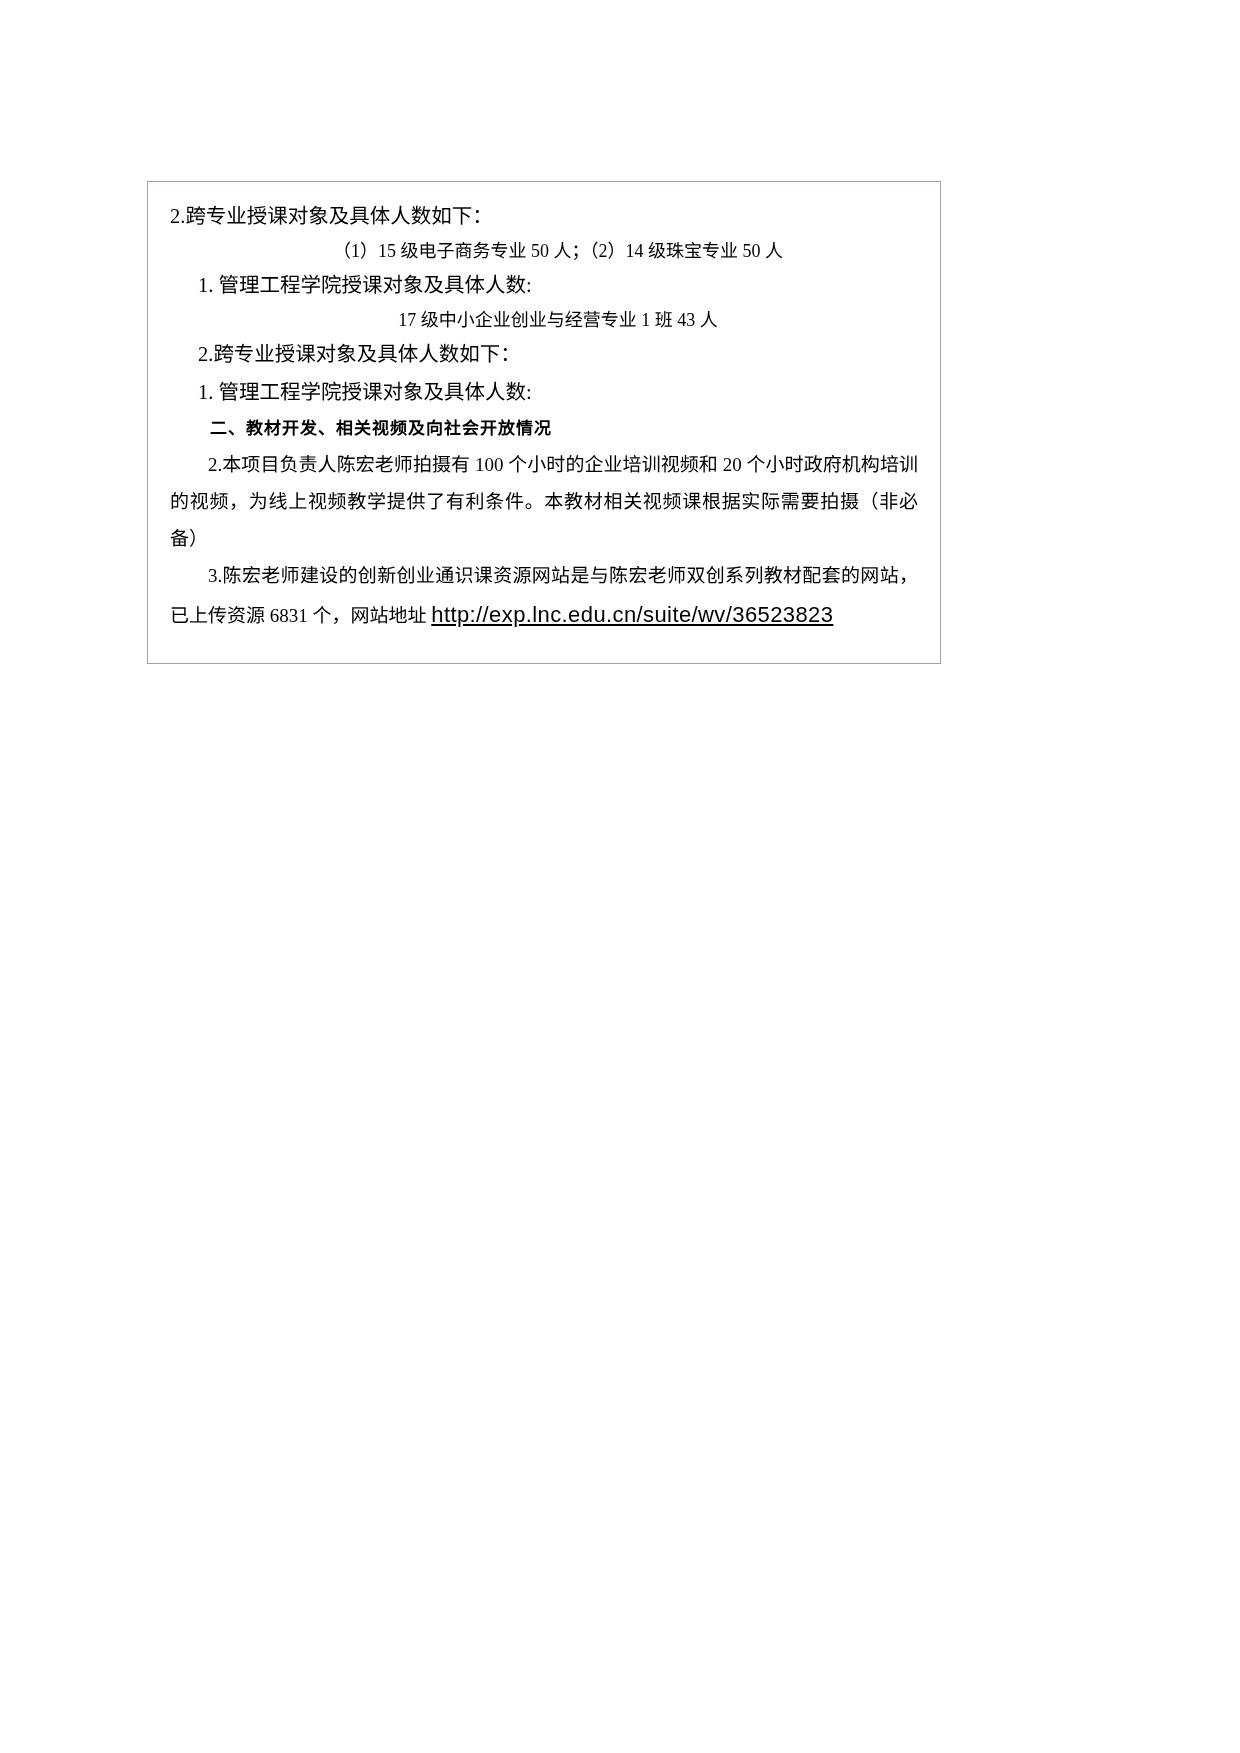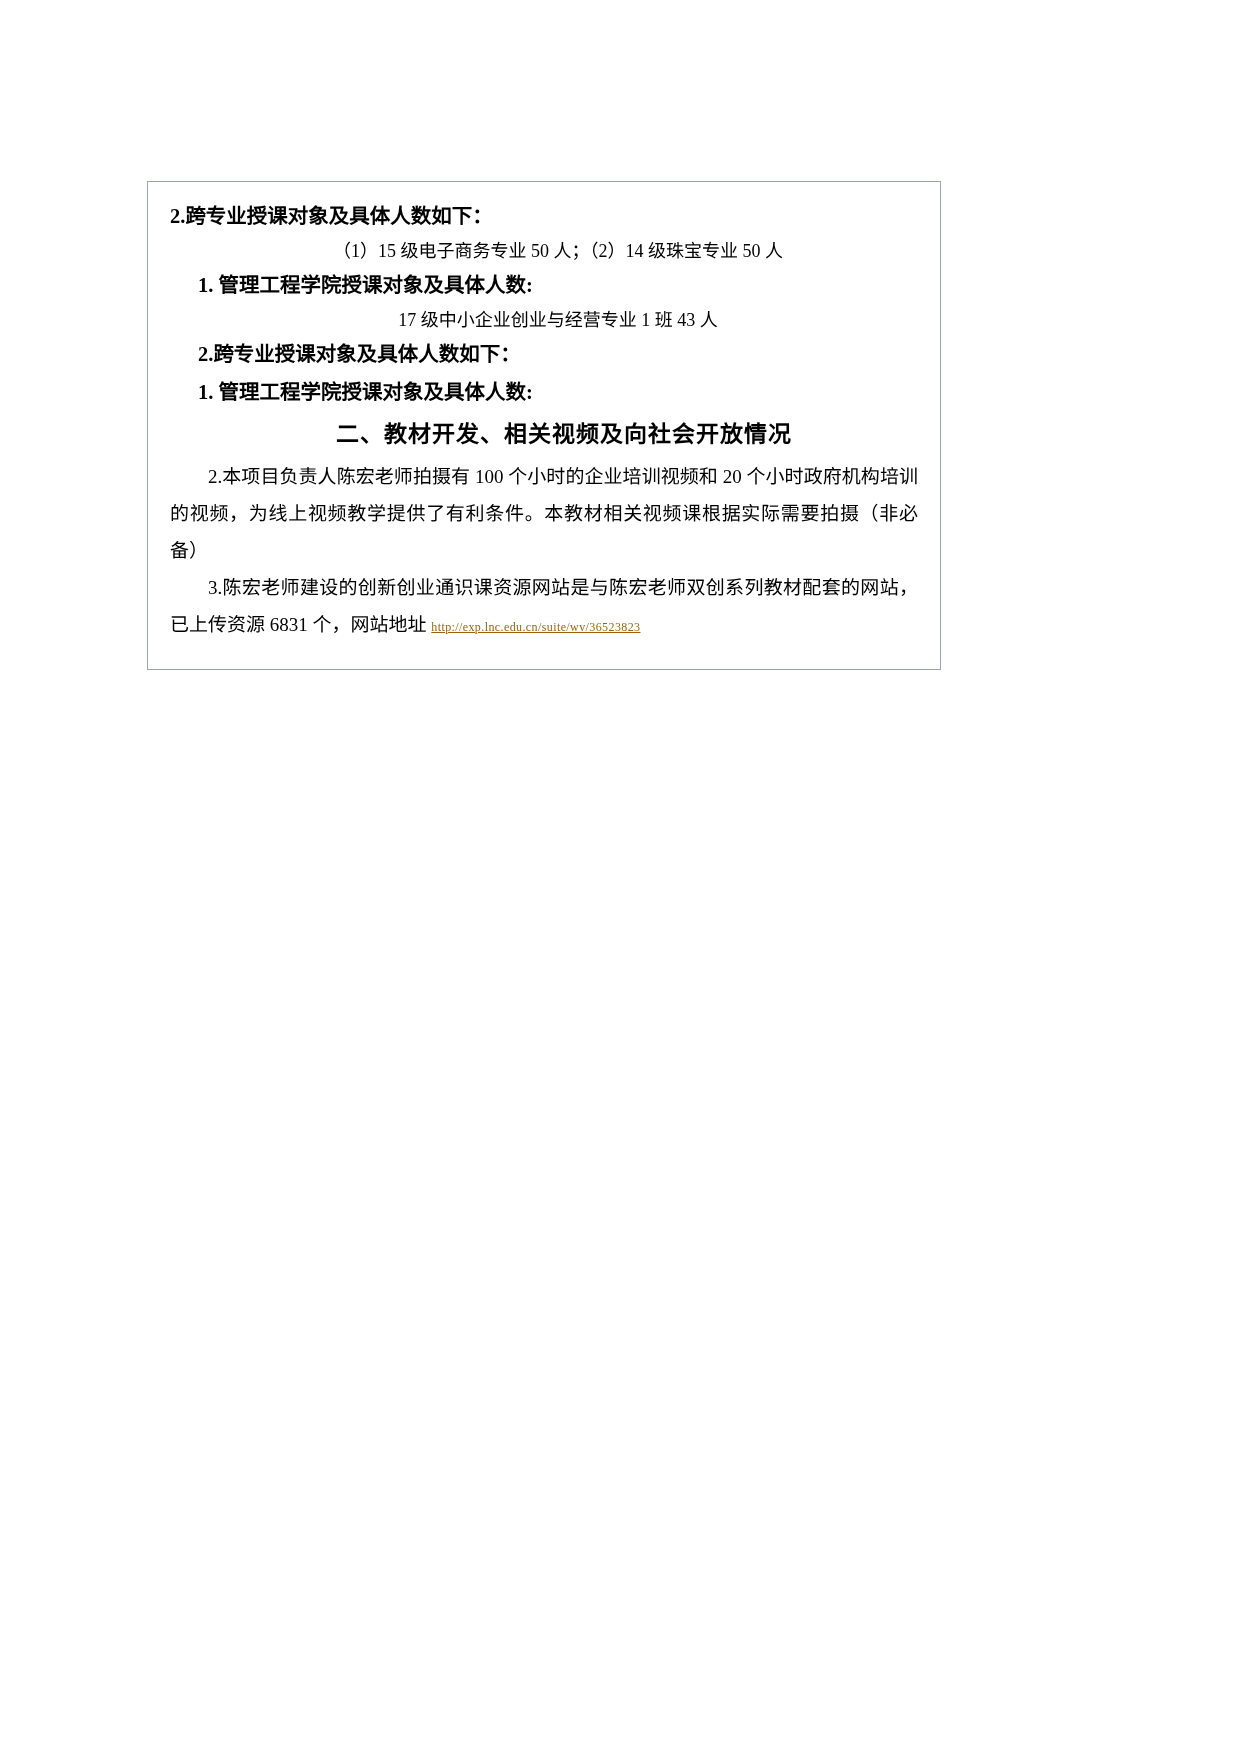--- a/index.html
+++ b/index.html
@@ -46,38 +46,37 @@
   }
   .para {
     font-size: 19px;
     line-height: 1.95;
     text-align: justify;
     text-justify: inter-ideograph;
     text-indent: 2em;
     white-space: normal;
   }
   .section-title {
-    font-size: 23px;
+    font-size: 17px;
     font-weight: bold;
     padding-left: 40px;
     line-height: 2.0;
     letter-spacing: 1px;
-    text-align: center;
   }
   .head-line {
     font-size: 20.5px;
-    font-weight: bold;
+    font-weight: normal;
     line-height: 1.85;
     white-space: nowrap;
   }
   .link {
-    color: #a16207;
+    color: #000000;
     text-decoration: underline;
-    font-family: Liberation Serif, serif;
-    font-size: 12px;
+    font-family: Liberation Sans, sans-serif;
+    font-size: 22px;
     letter-spacing: 0.4px;
   }
 </style>
 </head>
 <body>
 
 <div class="page">
   <div class="doc-box">
 
     <div class="line head-line">2.跨专业授课对象及具体人数如下：</div>

